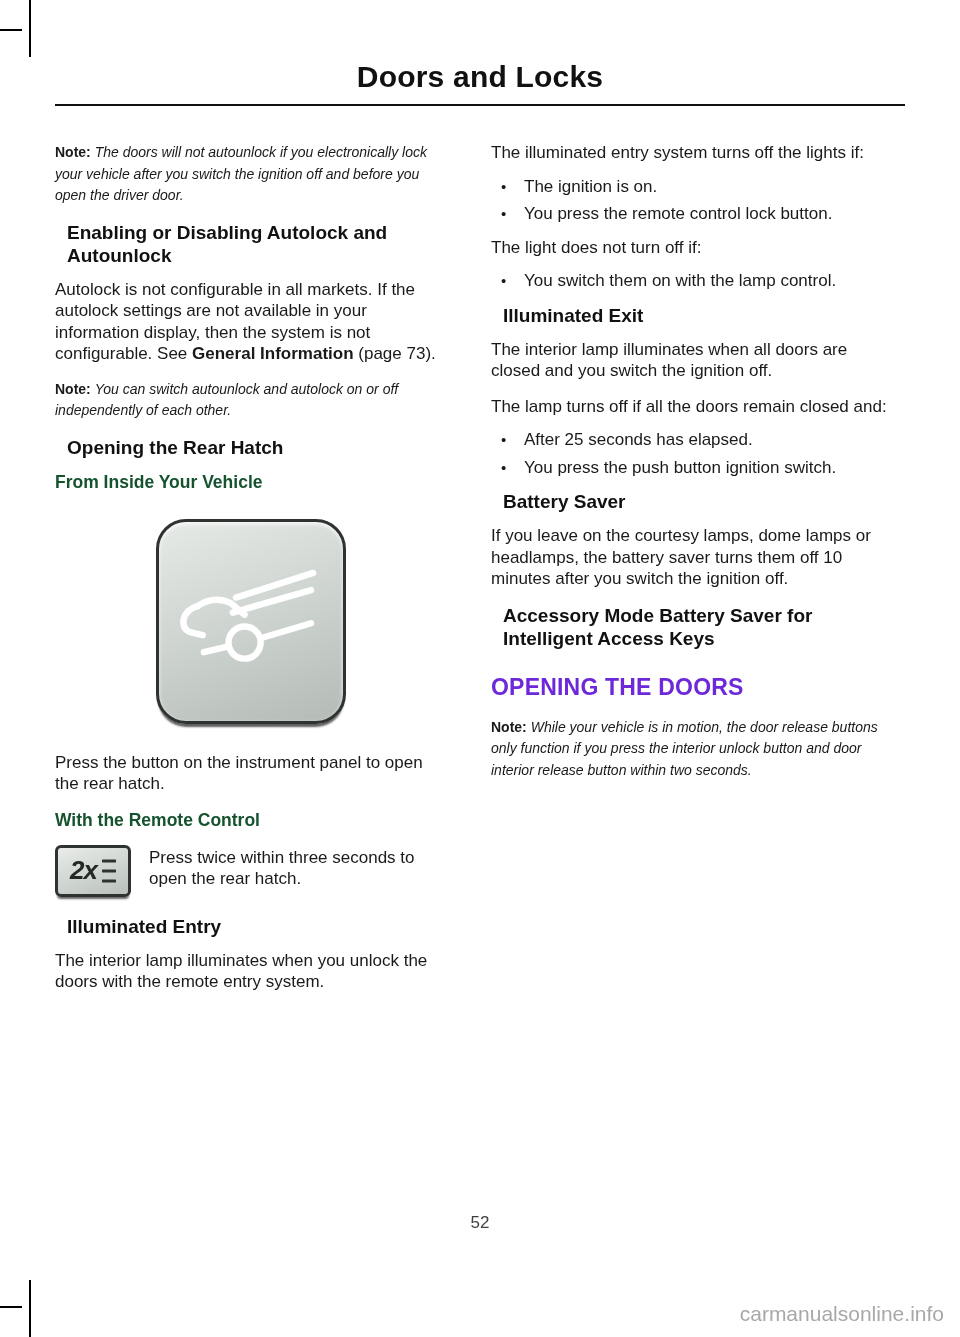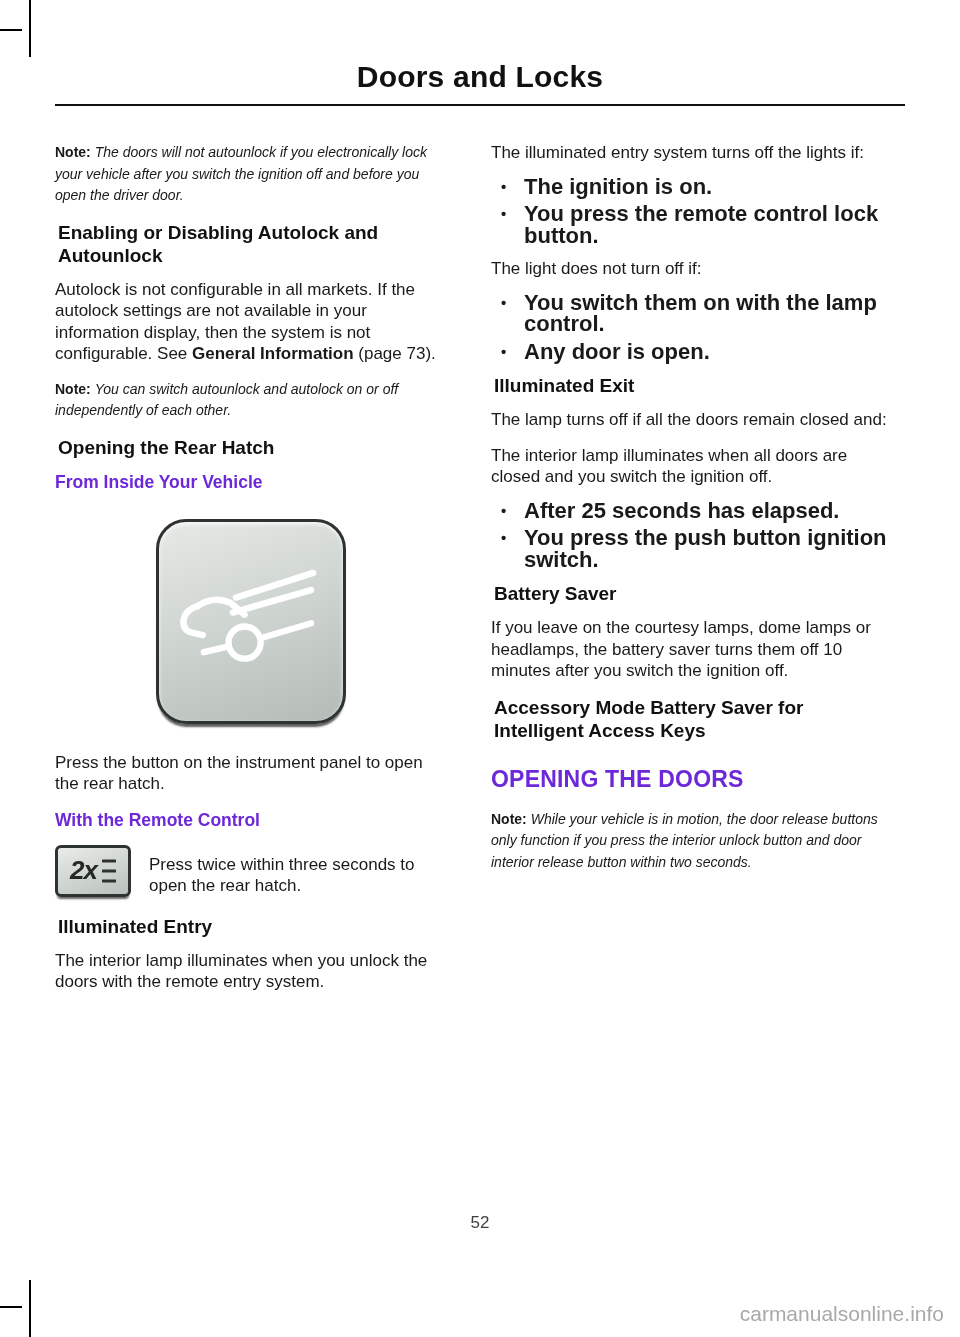--- a/index.html
+++ b/index.html
@@ -30,44 +30,44 @@
   .columns { position:absolute; top:142px; left:55px; width:850px; display:flex; gap:44px; }
   .col-left  { width:392px; }
   .col-right { width:400px; }
 
   .para { font-size:17px; line-height:21.5px; margin-bottom:14px; }
   .note { font-size:14px; line-height:21.5px; margin-bottom:14px; }
   .note .note-label { font-weight:bold; font-style:normal; }
   .note .note-text { font-style:italic; }
   .inline-bold { font-weight:bold; }
 
-  .h-section { font-size:19px; line-height:23px; font-weight:bold; color:#111; margin:4px 3px 12px; }
-  .h-sub { font-size:17.5px; line-height:22px; font-weight:bold; color:#6d28d9; margin:4px 0 14px; }
+  .h-section { font-size:19px; line-height:23px; font-weight:bold; color:#111; margin:4px 12px 12px; }
+  .h-sub { font-size:17.5px; line-height:22px; font-weight:bold; color:#14532d; margin:4px 0 14px; }
   .h-big { font-size:23px; line-height:27px; font-weight:bold; color:#6d28d9; margin:24px 0 16px; letter-spacing:.2px; }
 
   ul.bullets { list-style:none; margin:-2px 0 12px 0; }
   ul.bullets li {
-    position:relative; padding-left:33px; font-size:22px; line-height:21.5px; margin-bottom:6px;font-weight:bold;
+    position:relative; padding-left:33px; font-size:17px; line-height:21.5px; margin-bottom:6px;
   }
   ul.bullets li::before {
     content:"•"; position:absolute; left:10px; top:0; font-size:15px; color:#1a1a1a;
   }
 
   
   .hatch-figure { margin:26px auto 28px; width:196px; }
   .hatch-button {
     width:190px; height:205px; margin:0 auto;
     border:3px solid #2e3331; border-radius:30px;
     background:linear-gradient(160deg,#e6eae7 0%,#cdd3cf 50%,#b4bbb7 100%);
     box-shadow:0 5px 2px -2px rgba(40,40,40,.75), inset 0 2px 4px rgba(255,255,255,.8);
     display:flex; align-items:center; justify-content:center;
   }
 
   
-  .remote-row { display:flex; align-items:flex-end; gap:18px; margin-bottom:18px; }
+  .remote-row { display:flex; align-items:flex-start; gap:18px; margin-bottom:18px; }
   .remote-icon {
     flex:0 0 auto; width:76px; height:52px;
     border:3px solid #2e3331; border-radius:6px;
     background:linear-gradient(160deg,#e9ece9 0%,#ccd2ce 60%,#b9c0bc 100%);
     box-shadow:0 4px 2px -2px rgba(40,40,40,.7);
     display:flex; align-items:center; justify-content:center; gap:5px;
   }
   .remote-2x { font-size:26px; font-weight:bold; font-style:italic; color:#242926; letter-spacing:-1px; }
   .remote-text { font-size:17px; line-height:21.5px; padding-top:2px; }
 
@@ -161,27 +161,26 @@
 
       <ul class="bullets">
         <li>The ignition is on.</li>
         <li>You press the remote control lock button.</li>
       </ul>
 
       <p class="para">The light does not turn off if:</p>
 
       <ul class="bullets">
         <li>You switch them on with the lamp control.</li>
-        <li>Any door is open.</li>
       </ul>
 
       <h2 class="h-section">Illuminated Exit</h2>
 
+      <p class="para">The interior lamp illuminates when all doors are closed and you switch the ignition off.</p>
       <p class="para">The lamp turns off if all the doors remain closed and:</p>
-      <p class="para">The interior lamp illuminates when all doors are closed and you switch the ignition off.</p>
 
       <ul class="bullets">
         <li>After 25 seconds has elapsed.</li>
         <li>You press the push button ignition switch.</li>
       </ul>
 
       <h2 class="h-section">Battery Saver</h2>
 
       <p class="para">If you leave on the courtesy lamps, dome lamps or headlamps, the battery saver turns them off 10 minutes after you switch the ignition off.</p>
 

